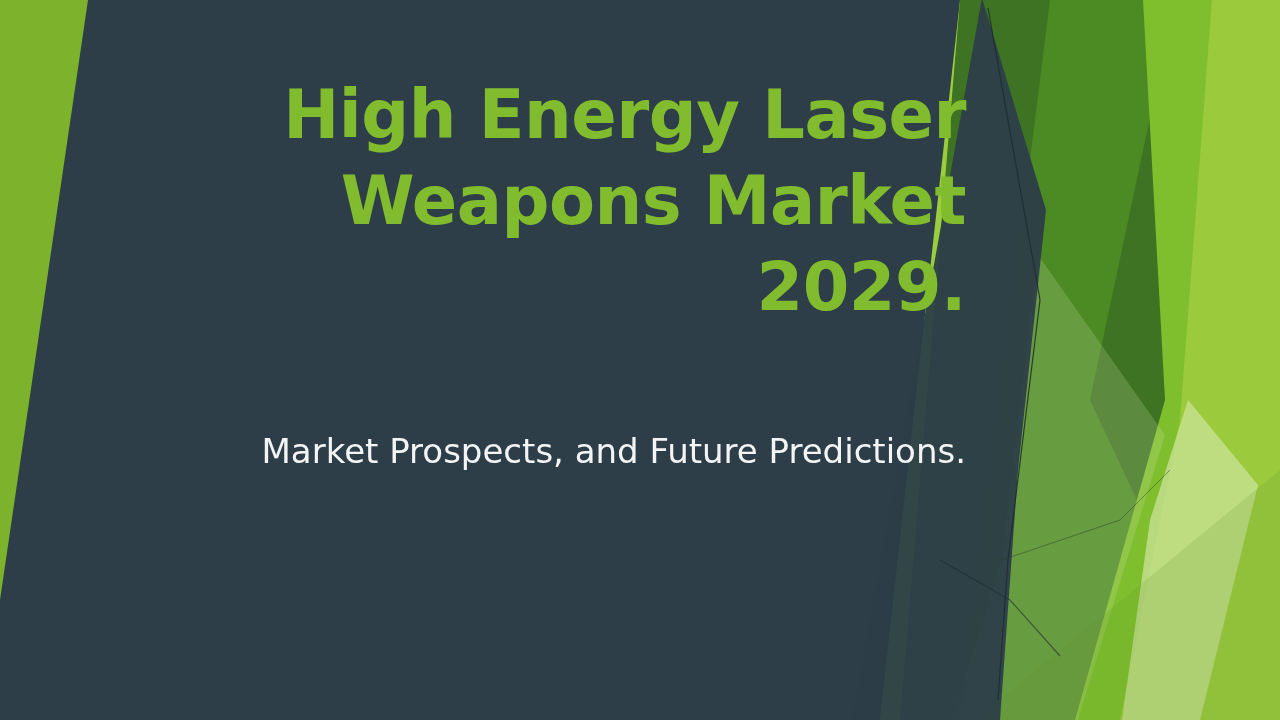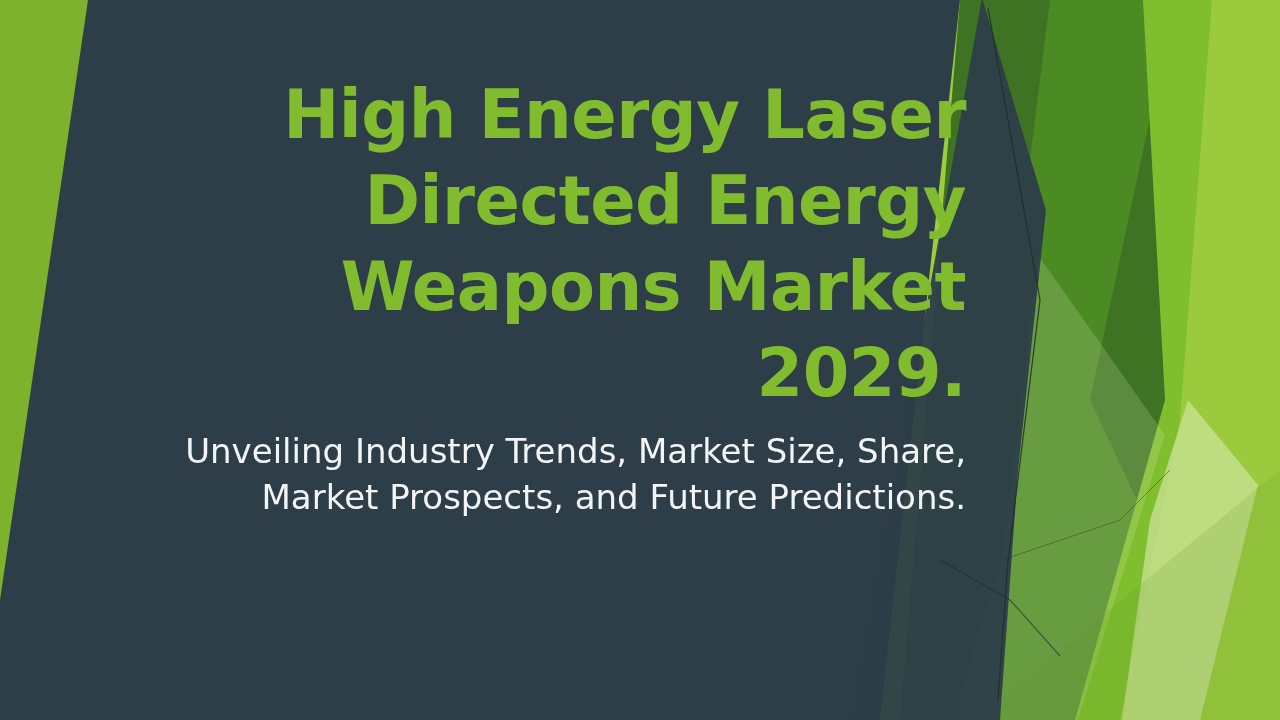--- a/index.html
+++ b/index.html
@@ -103,24 +103,22 @@
 
       <polyline points="1002,560 1120,520 1170,470" fill="none" stroke="#2A3A2A" stroke-width="1" opacity="0.45"></polyline>
 
     </g>
   </svg>
 
   <div id="text-layer">
 
     <div class="title-block">
       <span class="title-line">High Energy Laser</span>
-      <span class="title-line">Directed Energy</span>
       <span class="title-line">Weapons Market</span>
       <span class="title-line">2029.</span>
     </div>
 
     <div class="subtitle-block">
-      <span class="subtitle-line">Unveiling Industry Trends, Market Size, Share,</span>
       <span class="subtitle-line">Market Prospects, and Future Predictions.</span>
     </div>
 
   </div>
 </div>
 
 </body></html>

